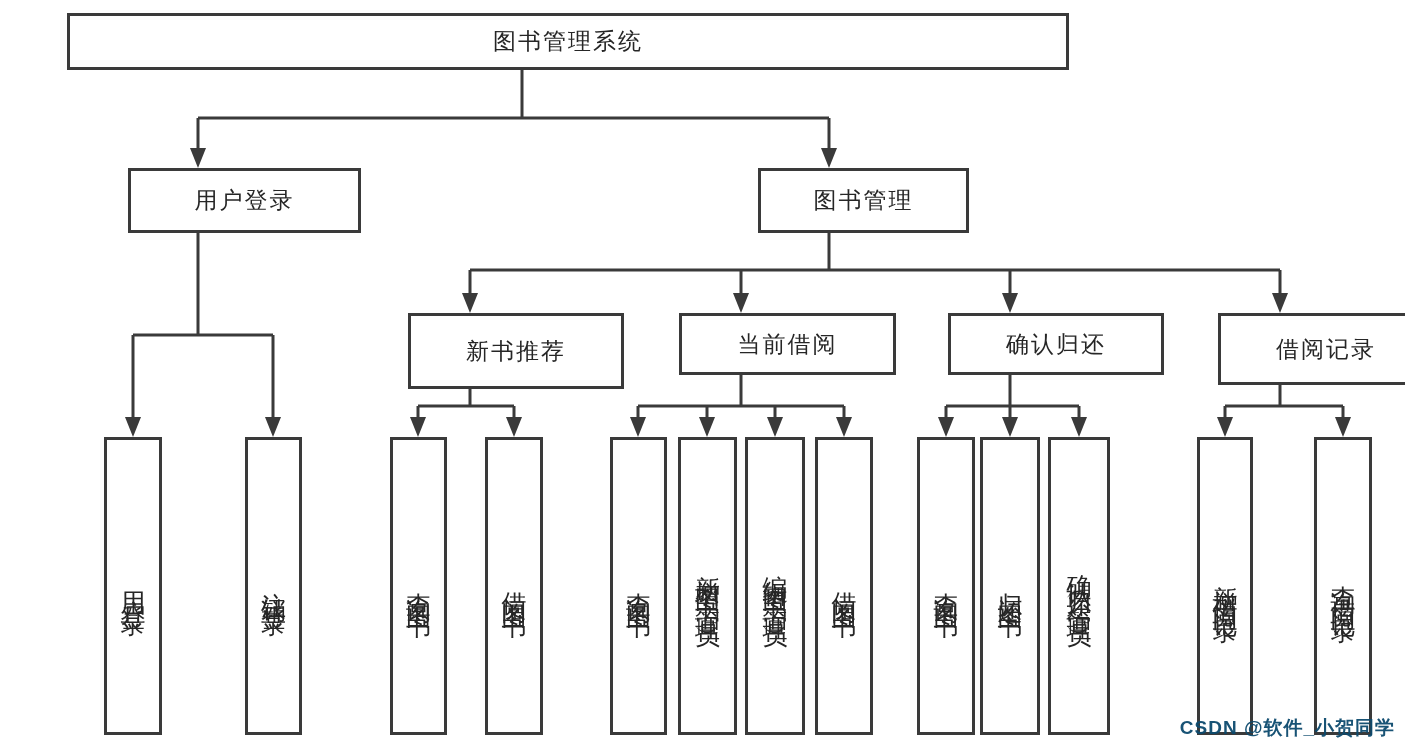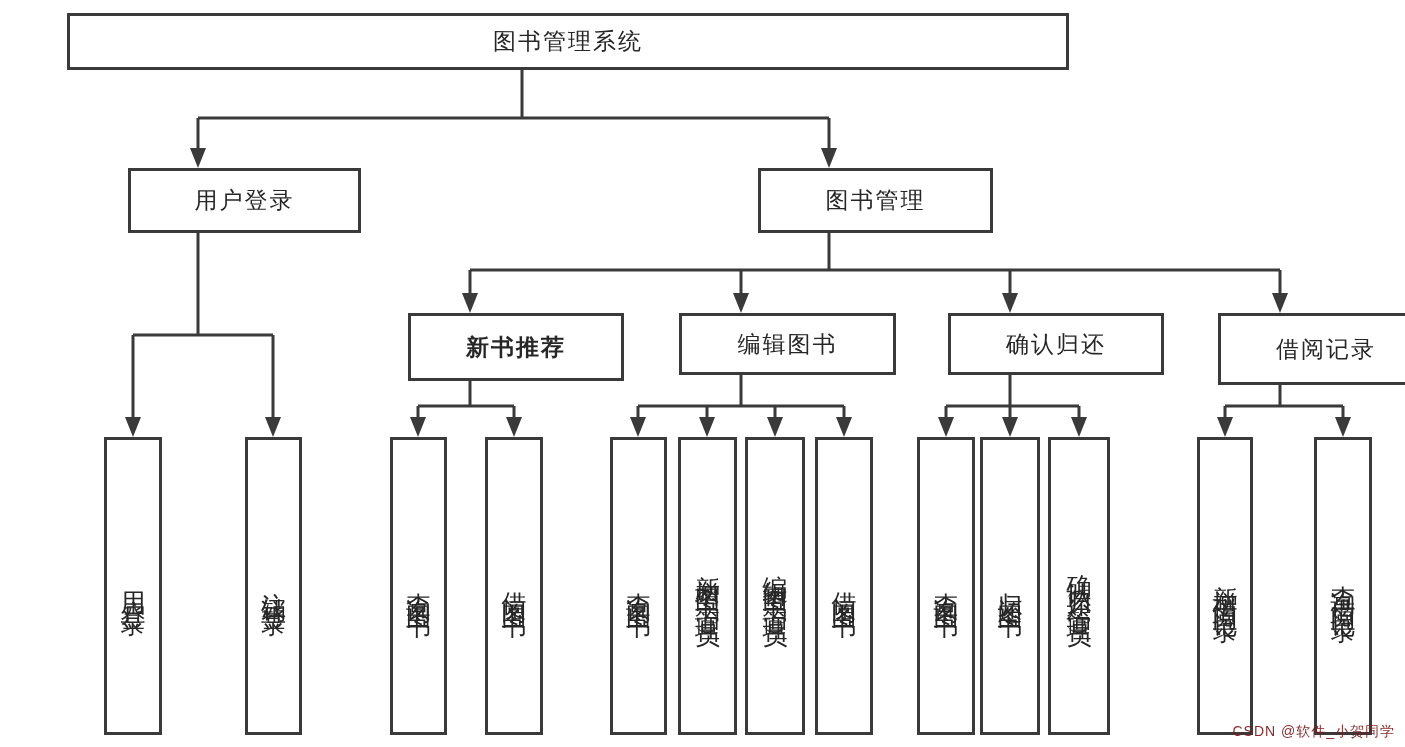--- a/index.html
+++ b/index.html
@@ -37,26 +37,27 @@
     text-orientation: mixed;
     font-size: 25px;
     letter-spacing: 7px;
     line-height: 1;
   }
   .vbox span { display: inline-block; }
   #watermark {
     position: absolute;
     right: 10px;
     bottom: 6px;
-    font-size: 14px;
+    font-size: 19px;
     letter-spacing: 1px;
-    color: #7f1d1d;
+    color: #0c4a6e;
     opacity: 0.95;
     white-space: nowrap;
     z-index: 5;
+    font-weight: bold;
   }
 </style>
 </head>
 <body>
 
 <div id="canvas">
 
   <svg id="connectors" viewBox="0 0 1405 747" xmlns="http://www.w3.org/2000/svg">
     <path fill="none" stroke="#3a3a3a" stroke-width="3" d="M522 70 V118 M198 118 H829 M198 118 V150 M829 118 V150
              M198 233 V335 M133 335 H273 M133 335 V419 M273 335 V419
@@ -88,29 +89,29 @@
     </g>
   </svg>
 
   <div class="box hbox" style="left:21px; top:13px; width:1002px; height:57px;">
     <span>图书管理系统</span>
   </div>
 
   <div class="box hbox" style="left:82px; top:168px; width:233px; height:65px;">
     <span>用户登录</span>
   </div>
-  <div class="box hbox" style="left:712px; top:168px; width:235px; height:65px;">
+  <div class="box hbox" style="left:712px; top:168px; width:211px; height:65px;">
     <span>图书管理</span>
   </div>
 
-  <div class="box hbox" style="left:362px; top:313px; width:216px; height:68px;font-weight:bold;">
+  <div class="box hbox" style="left:362px; top:313px; width:216px; height:76px;">
     <span>新书推荐</span>
   </div>
   <div class="box hbox" style="left:633px; top:313px; width:217px; height:62px;">
-    <span>编辑图书</span>
+    <span>当前借阅</span>
   </div>
   <div class="box hbox" style="left:902px; top:313px; width:216px; height:62px;">
     <span>确认归还</span>
   </div>
   <div class="box hbox" style="left:1172px; top:313px; width:216px; height:72px;">
     <span>借阅记录</span>
   </div>
 
   <div class="box vbox" style="left:104px; top:437px; width:58px; height:298px;">
     <span>用户登录</span>

